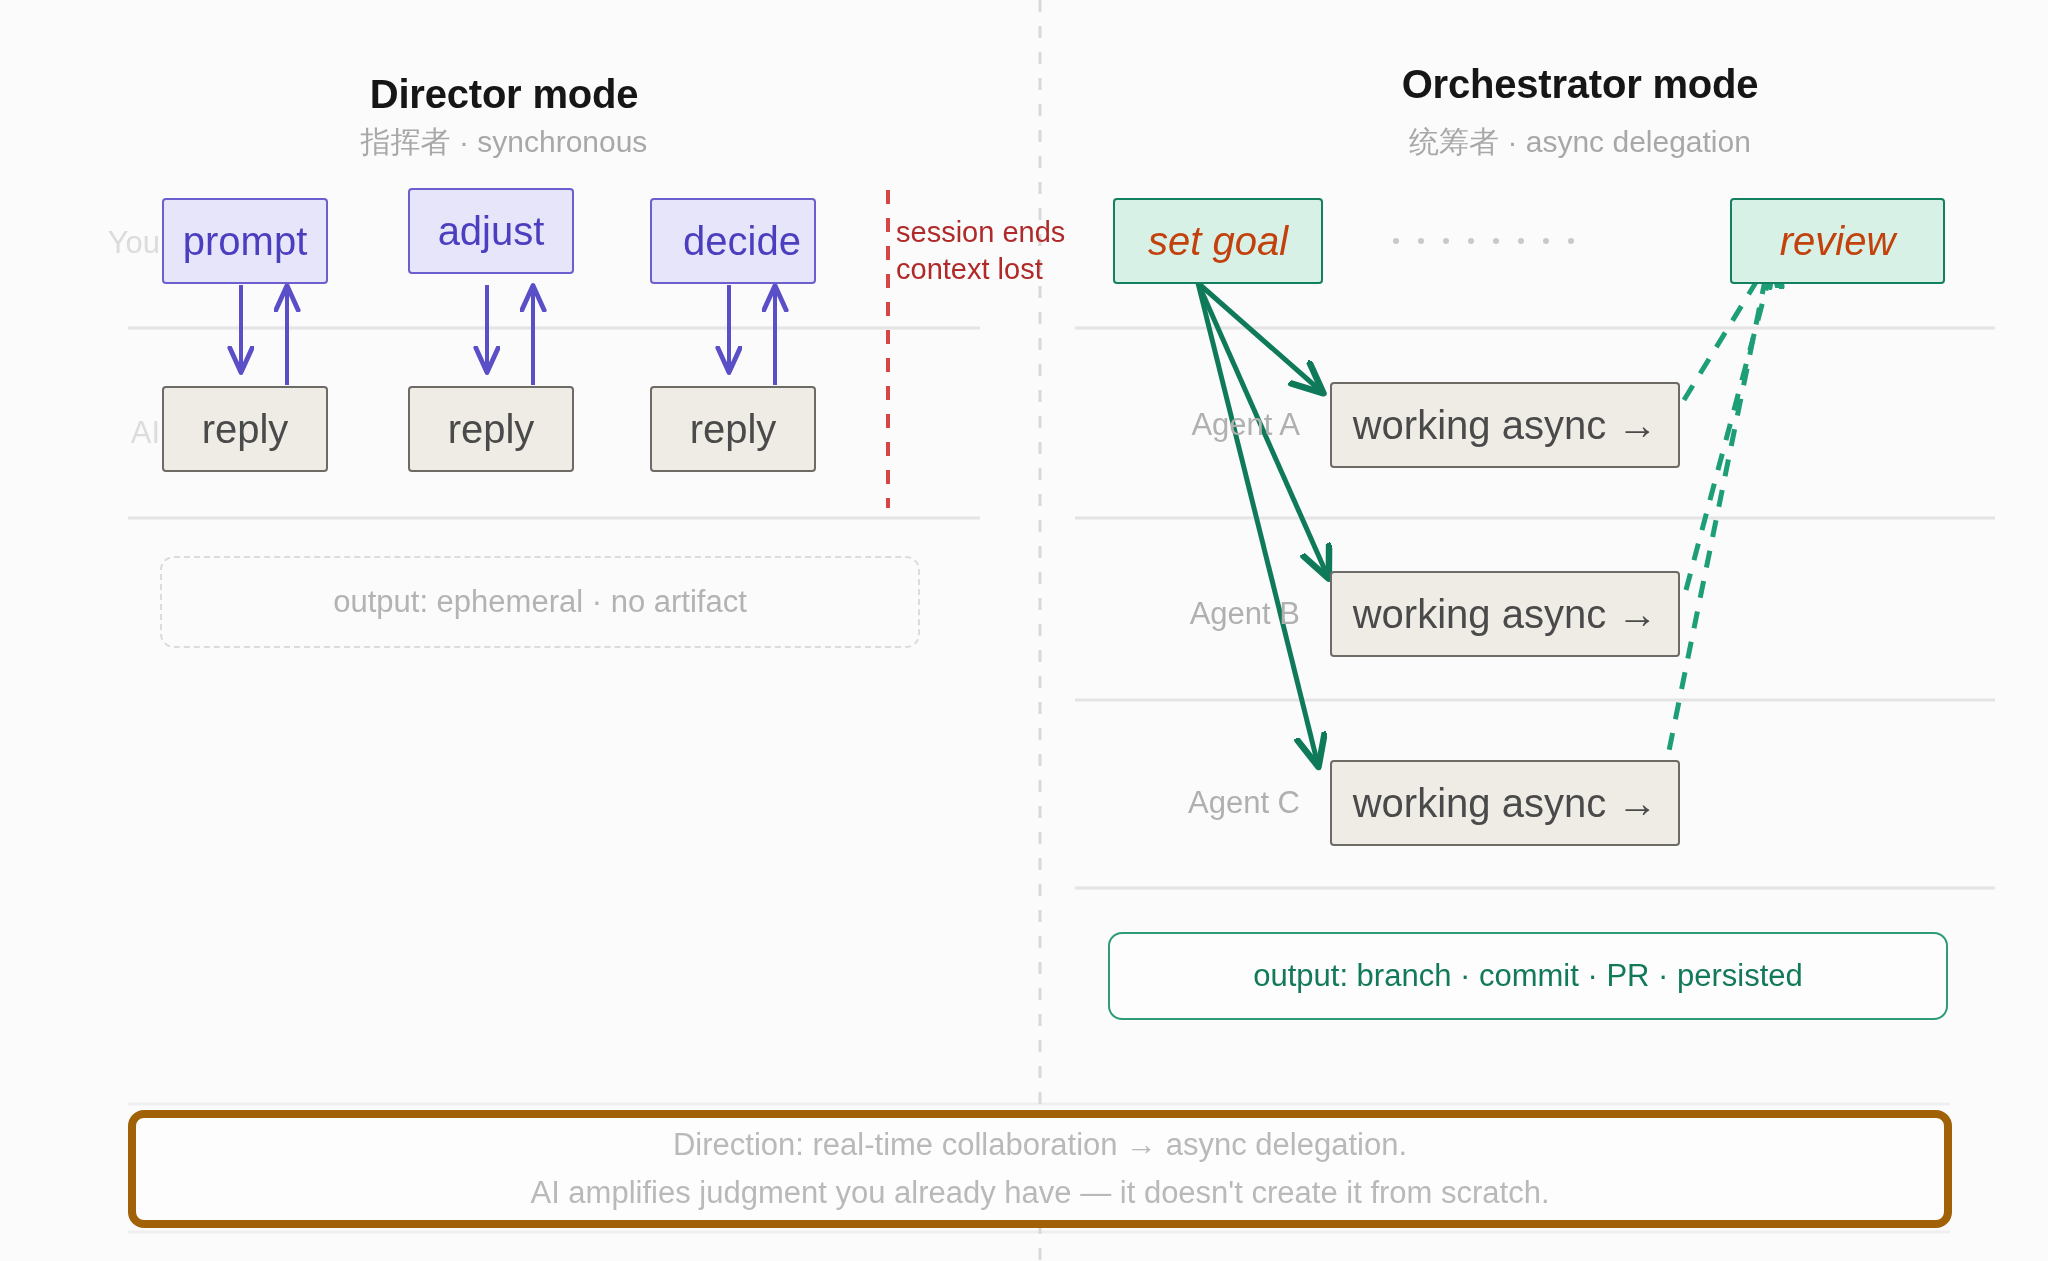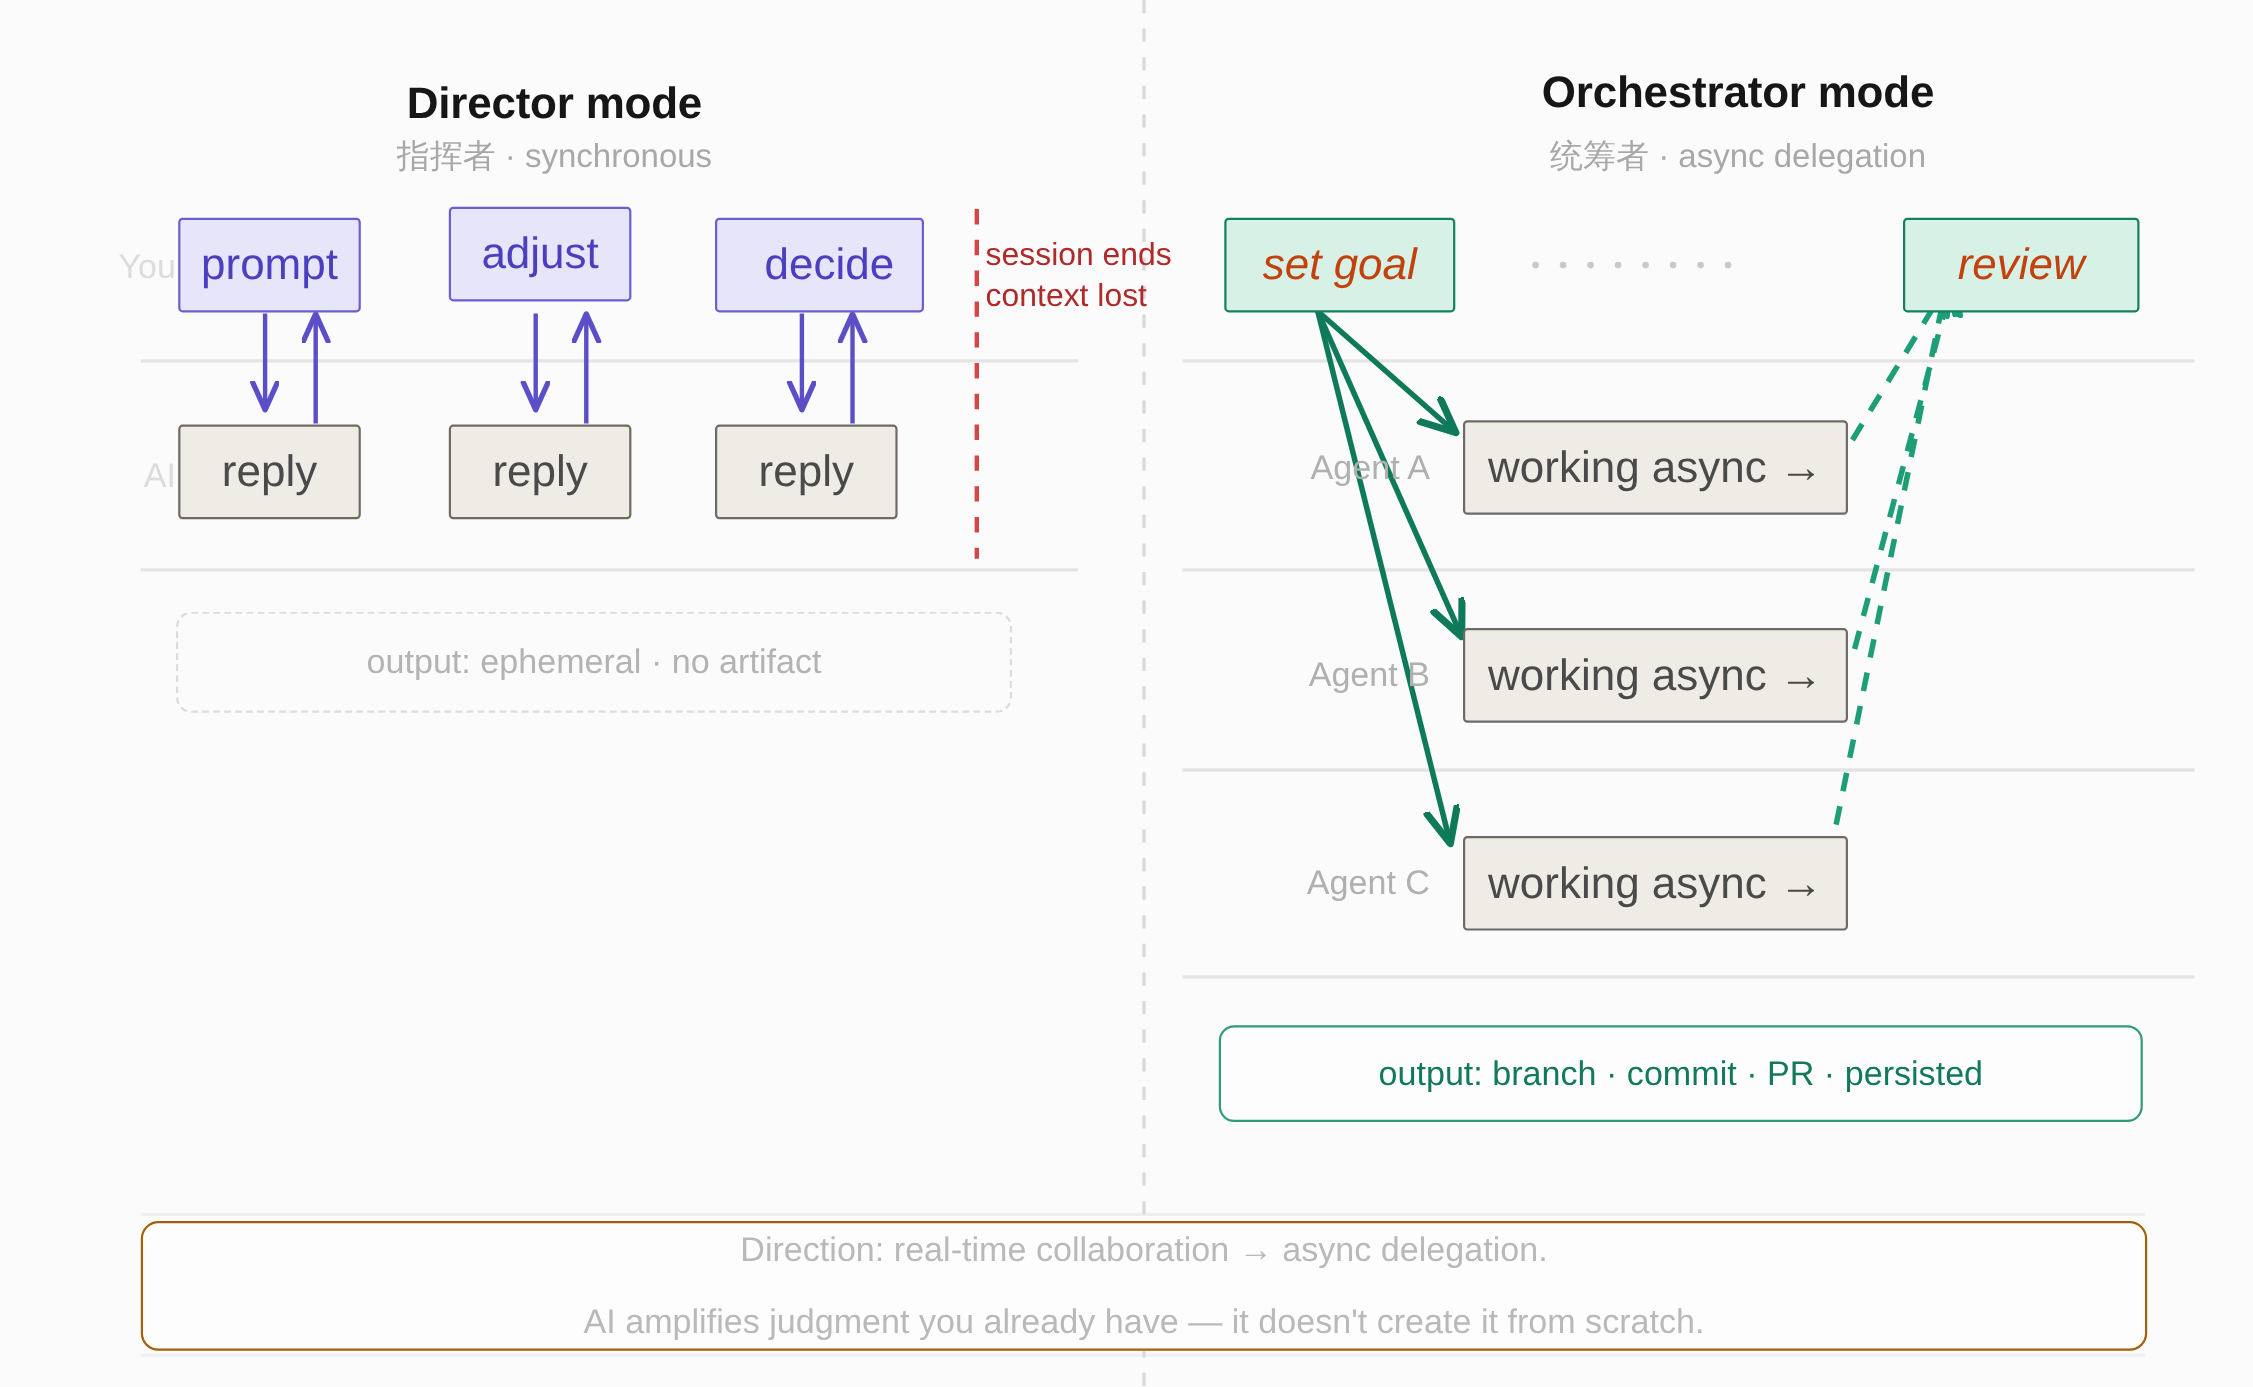--- a/index.html
+++ b/index.html
@@ -46,22 +46,22 @@
 
   
   .banner{
     position:absolute;box-sizing:border-box;
     display:flex;align-items:center;justify-content:center;
     border-radius:14px;font-size:31px;white-space:nowrap;
   }
   .banner.dashed{border:2px dashed #dcdcdc;color:#b3b3b3;background:transparent;}
   .banner.solid-green{border:2px solid #2f9b78;color:#12795a;background:#fdfdfd;}
   .banner.caption{
-    border:2px solid #a16207;color:#b9b9b9;background:#fdfdfd;
-    flex-direction:column;line-height:1.55;border-radius:16px;justify-content:space-between;
+    border:8px solid #a16207;color:#b9b9b9;background:#fdfdfd;
+    flex-direction:column;line-height:1.55;border-radius:16px;
   }
 
   
   .red-note{
     position:absolute;color:#b02a2a;font-size:29px;line-height:1.28;
     white-space:nowrap;
   }
 
   
   .dots{
@@ -138,21 +138,21 @@
 
   <div class="row-label ghost" style="left:60px;top:225px;width:100px;">You</div>
   <div class="row-label ghost" style="left:60px;top:415px;width:100px;">AI</div>
 
   <div class="node purple" style="left:162px;top:198px;width:166px;height:86px;">
     <span>prompt</span>
   </div>
   <div class="node purple" style="left:408px;top:188px;width:166px;height:86px;">
     <span>adjust</span>
   </div>
-  <div class="node purple" style="left:650px;top:198px;width:190px;height:86px;padding-left:18px;">
+  <div class="node purple" style="left:650px;top:198px;width:166px;height:86px;padding-left:18px;">
     <span>decide</span>
   </div>
 
   <div class="node grey" style="left:162px;top:386px;width:166px;height:86px;">
     <span>reply</span>
   </div>
   <div class="node grey" style="left:408px;top:386px;width:166px;height:86px;">
     <span>reply</span>
   </div>
   <div class="node grey" style="left:650px;top:386px;width:166px;height:86px;">

